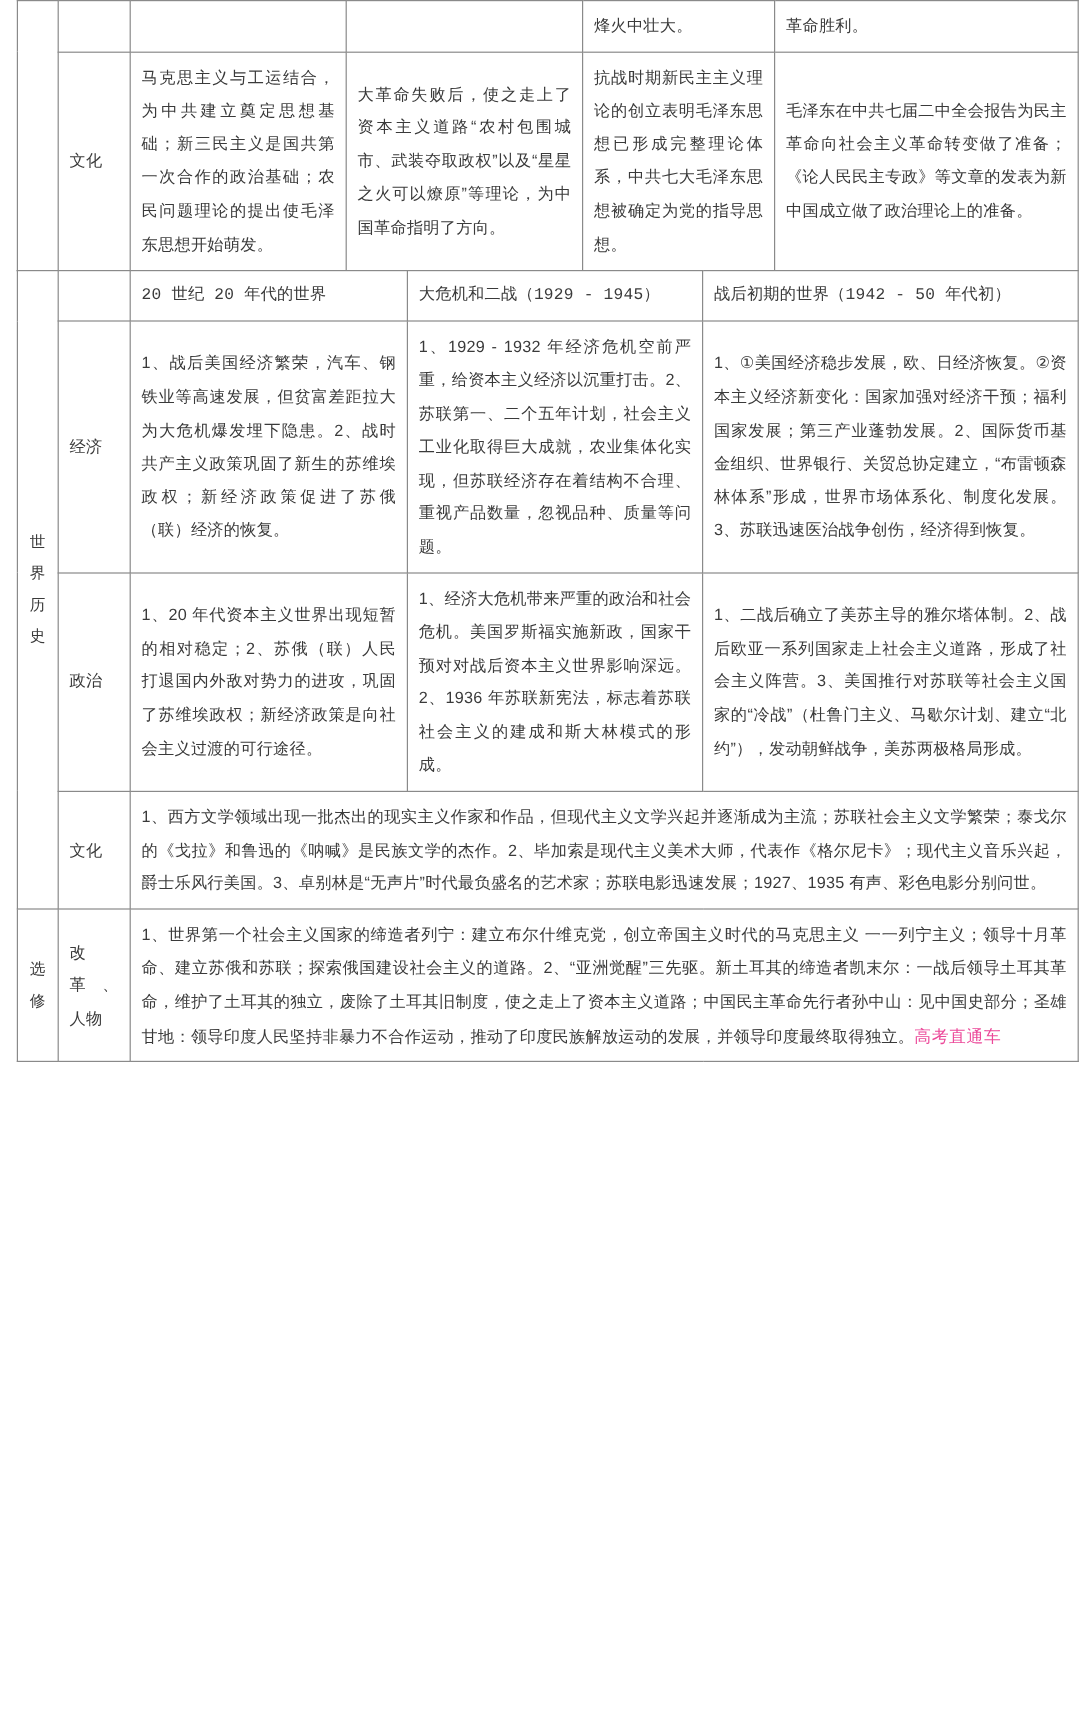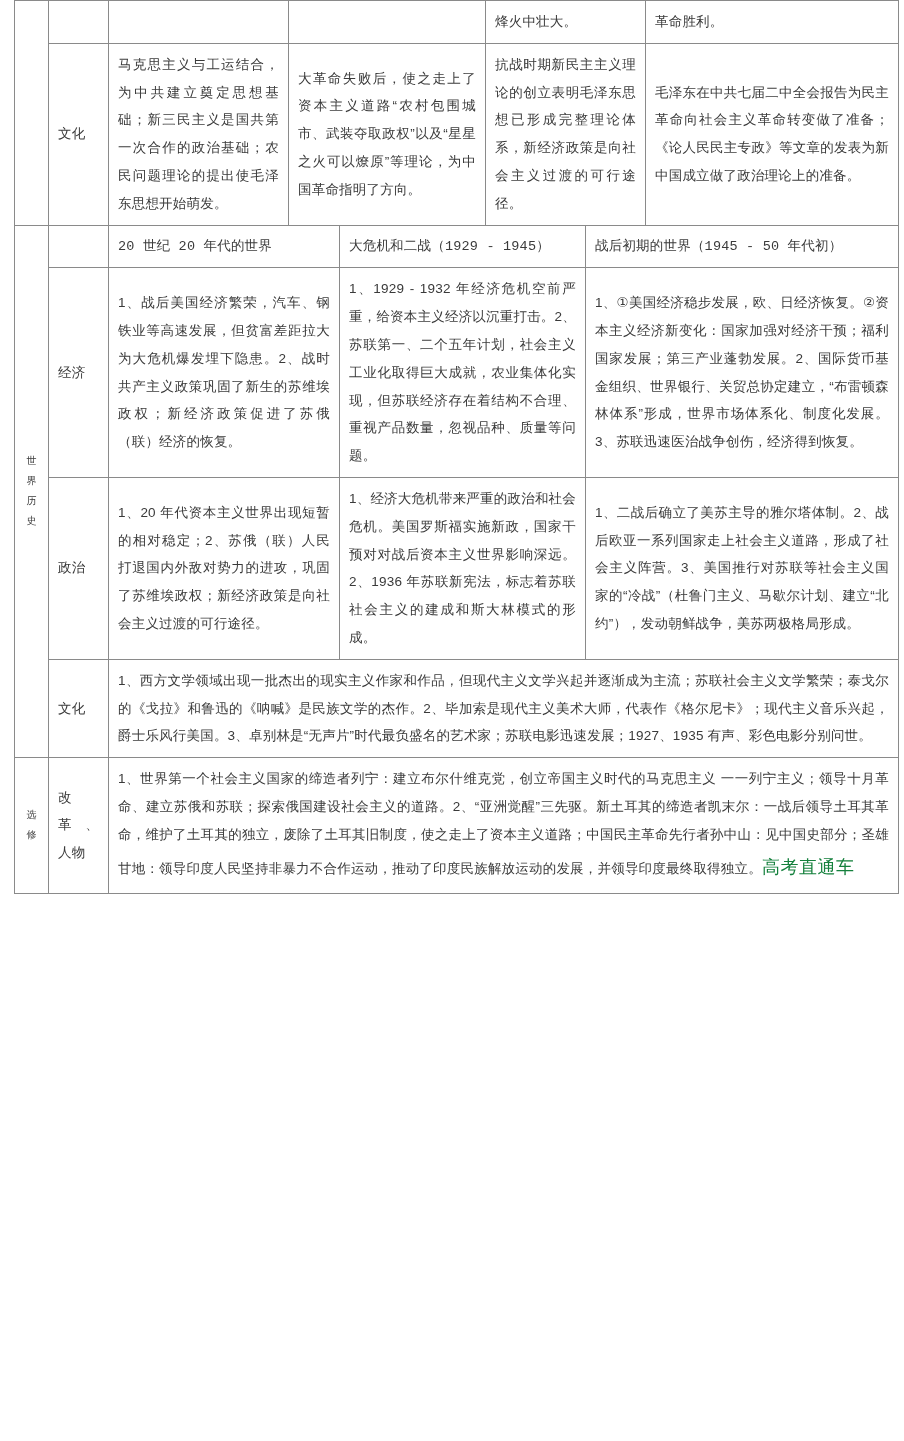--- a/index.html
+++ b/index.html
@@ -48,26 +48,26 @@
   td.hdr{
     vertical-align:middle;
     line-height:2.05;
     font-family:Liberation Mono, monospace;
   }
   .wide{line-height:2.12;}
   .vlabel{
     display:block;
     width:100%;
     text-align:center;
-    font-size:10px;
+    font-size:13px;
     line-height:2.0;
   }
   .wm{
-    font-size:18px;
-    color:#15803d;
+    font-size:14px;
+    color:#ec4899;
     letter-spacing:0.5px;
     white-space:nowrap;
   }
   .nb{border-top:1px solid #8a8a8a;}
 </style>
 </head>
 <body>
 
 <div class="sheet">
 
@@ -88,21 +88,21 @@
       <td class="blank"></td>
       <td class="blank"></td>
       <td>烽火中壮大。</td>
       <td>革命胜利。</td>
     </tr>
 
     <tr>
       <td class="cat">文化</td>
       <td>马克思主义与工运结合，为中共建立奠定思想基础；新三民主义是国共第一次合作的政治基础；农民问题理论的提出使毛泽东思想开始萌发。</td>
       <td>大革命失败后，使之走上了资本主义道路“农村包围城市、武装夺取政权”以及“星星之火可以燎原”等理论，为中国革命指明了方向。</td>
-      <td>抗战时期新民主主义理论的创立表明毛泽东思想已形成完整理论体系，新经济政策是向社会主义过渡的可行途径。</td>
+      <td>抗战时期新民主主义理论的创立表明毛泽东思想已形成完整理论体系，中共七大毛泽东思想被确定为党的指导思想。</td>
       <td>毛泽东在中共七届二中全会报告为民主革命向社会主义革命转变做了准备；《论人民民主专政》等文章的发表为新中国成立做了政治理论上的准备。</td>
     </tr>
   </tbody>
     </table>
 
   <table class="grid nb" style="margin-top:-1px;">
     <colgroup>
       <col style="width:34px">
       <col style="width:60px">
       <col style="width:231px">
@@ -111,21 +111,21 @@
     </colgroup>
 
     <tbody>
         <tr>
       <td class="sect" rowspan="4">
         <span class="vlabel">世界历史</span>
       </td>
       <td class="blank"></td>
       <td class="hdr">20 世纪 20 年代的世界</td>
       <td class="hdr">大危机和二战（1929 - 1945）</td>
-      <td class="hdr">战后初期的世界（1945 - 50 年代初）</td>
+      <td class="hdr">战后初期的世界（1942 - 50 年代初）</td>
     </tr>
 
     <tr>
       <td class="cat">经济</td>
       <td>1、战后美国经济繁荣，汽车、钢铁业等高速发展，但贫富差距拉大为大危机爆发埋下隐患。2、战时共产主义政策巩固了新生的苏维埃政权；新经济政策促进了苏俄（联）经济的恢复。</td>
       <td>1、1929 - 1932 年经济危机空前严重，给资本主义经济以沉重打击。2、苏联第一、二个五年计划，社会主义工业化取得巨大成就，农业集体化实现，但苏联经济存在着结构不合理、重视产品数量，忽视品种、质量等问题。</td>
       <td>1、①美国经济稳步发展，欧、日经济恢复。②资本主义经济新变化：国家加强对经济干预；福利国家发展；第三产业蓬勃发展。2、国际货币基金组织、世界银行、关贸总协定建立，“布雷顿森林体系”形成，世界市场体系化、制度化发展。3、苏联迅速医治战争创伤，经济得到恢复。</td>
     </tr>
 
     <tr>

